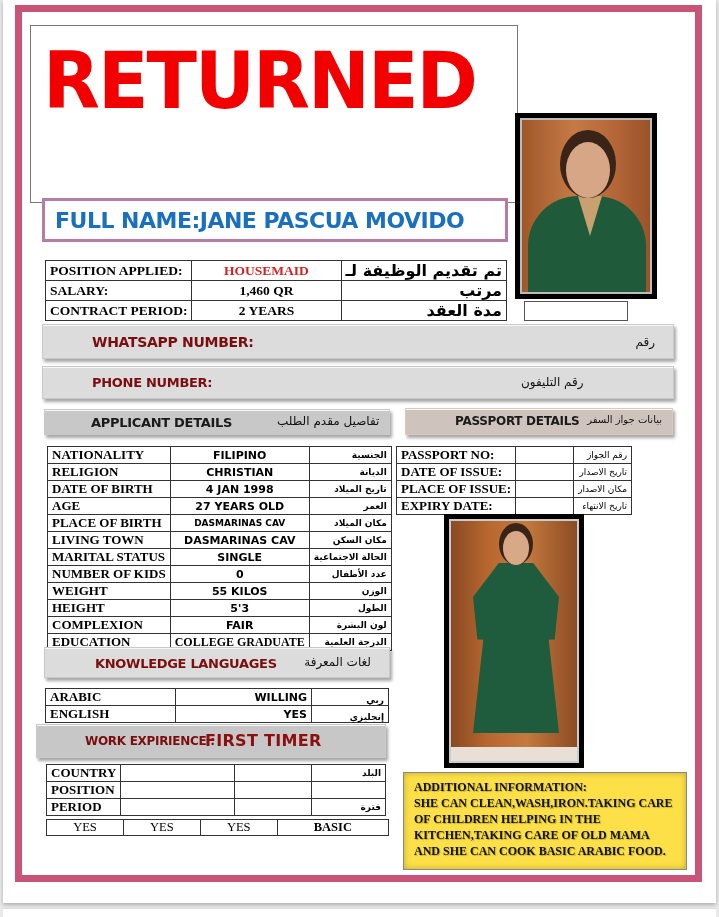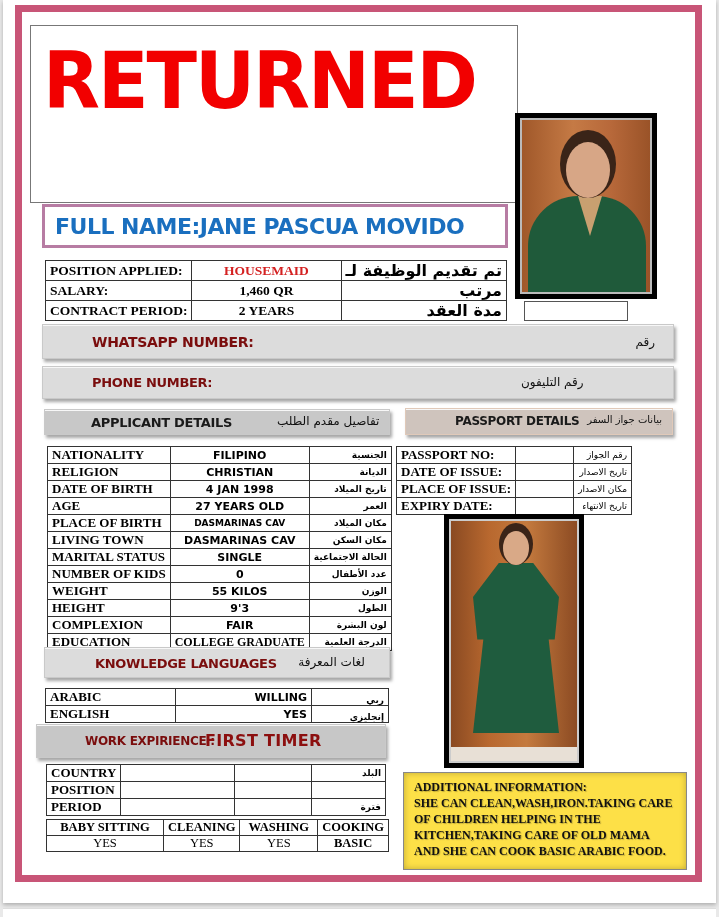--- a/index.html
+++ b/index.html
@@ -14,21 +14,21 @@
   .returned-text { left: 12px; top: 12px; font-family: "DejaVu Sans", sans-serif; font-weight: bold; font-size: 74px; color: #f20000; letter-spacing: -2px; transform: scaleY(1.05); }
 
   .photo1 { left: 515px; top: 113px; width: 142px; height: 186px; background: #000; padding: 5px; }
   .photo1 .inner { width: 100%; height: 100%; border: 2px solid #bbb; background: linear-gradient(90deg,#a0582a,#c57a45 40%,#b7683a 70%,#9a5328); position: relative; overflow: hidden; }
   .person-head { position: absolute; width: 44px; height: 56px; border-radius: 50%; background: #d7a686; left: 44px; top: 22px; box-shadow: 0 -6px 0 6px #3a2418; }
   .person-body { position: absolute; width: 118px; height: 110px; left: 6px; top: 76px; background: #1f5a3a; border-radius: 50px 50px 0 0; }
   .person-neck { position: absolute; width: 24px; height: 40px; left: 56px; top: 76px; background: #c9a070; clip-path: polygon(0 0,100% 0,50% 100%); }
 
   .photo-caption-box { left: 524px; top: 301px; width: 104px; height: 20px; border: 1px solid #555; background: #fff; }
 
-  .name-box { left: 42px; top: 204px; width: 466px; height: 44px; border: 3px solid #b77ca3; background: #fff; }
+  .name-box { left: 42px; top: 198px; width: 466px; height: 44px; border: 3px solid #b77ca3; background: #fff; }
   .name-text { left: 10px; top: 7px; font-family: "DejaVu Sans", sans-serif; font-weight: bold; font-size: 22px; color: #1a6fbf; white-space: nowrap; letter-spacing: -0.5px; }
 
   table { border-collapse: collapse; }
   td { border: 1px solid #333; padding: 0 4px; white-space: nowrap; }
   .t-top { left: 45px; top: 260px; width: 462px; }
   .t-top td { height: 17px; font-size: 13.5px; font-weight: bold; }
   .t-top td.lab { width: 140px; }
   .t-top td.val { text-align: center; width: 210px; }
   .t-top td.ar { text-align: right; font-family: "DejaVu Sans", sans-serif; font-size: 16px; }
   .red { color: #d42121; }
@@ -190,21 +190,21 @@
         <td class="val">0</td>
         <td class="ar">عدد الأطفال</td>
       </tr>
   <tr>
         <td class="lab">WEIGHT</td>
         <td class="val">55 KILOS</td>
         <td class="ar">الوزن</td>
       </tr>
   <tr>
         <td class="lab">HEIGHT</td>
-        <td class="val">9'3</td>
+        <td class="val">5'3</td>
         <td class="ar">الطول</td>
       </tr>
   <tr>
         <td class="lab">COMPLEXION</td>
         <td class="val">FAIR</td>
         <td class="ar">لون البشرة</td>
       </tr>
   <tr>
         <td class="lab">EDUCATION</td>
         <td class="val serif" style="font-weight:bold;">COLLEGE GRADUATE</td>
@@ -241,21 +241,21 @@
 <div class="abs photo2">
   <div class="inner">
     <div class="p2-floor"></div>
     <div class="p2-dress"></div>
     <div class="p2-head"></div>
   </div>
 </div>
 
 <div class="abs bar bar-knowledge">
   <span class="bar-label" style="left:10px;top:8px;">KNOWLEDGE LANGUAGES</span>
-  <span class="bar-ar" style="right:24px;top:7px;">لغات المعرفة</span>
+  <span class="bar-ar" style="right:18px;top:7px;">لغات المعرفة</span>
 </div>
 
 <table class="abs t-lang">
   <tbody>
       <tr>
         <td class="lab">ARABIC</td>
         <td class="val">WILLING</td>
         <td class="ar">ربي</td>
       </tr>
   <tr>
@@ -289,26 +289,20 @@
         <td class="lab">PERIOD</td>
         <td></td>
         <td></td>
         <td class="ar">فترة</td>
       </tr>
 </tbody>
   </table>
 
 <table class="abs t-skills">
   <tbody>
-      <tr class="h">
-    <td style="width:122px">BABY SITTING</td>
-    <td style="width:74px">CLEANING</td>
-    <td style="width:80px">WASHING</td>
-    <td>COOKING</td>
-  </tr>
   <tr>
     <td>YES</td>
     <td>YES</td>
     <td>YES</td>
     <td style="font-weight:bold">BASIC</td>
   </tr>
 </tbody>
   </table>
 
 <div class="abs info-box">

